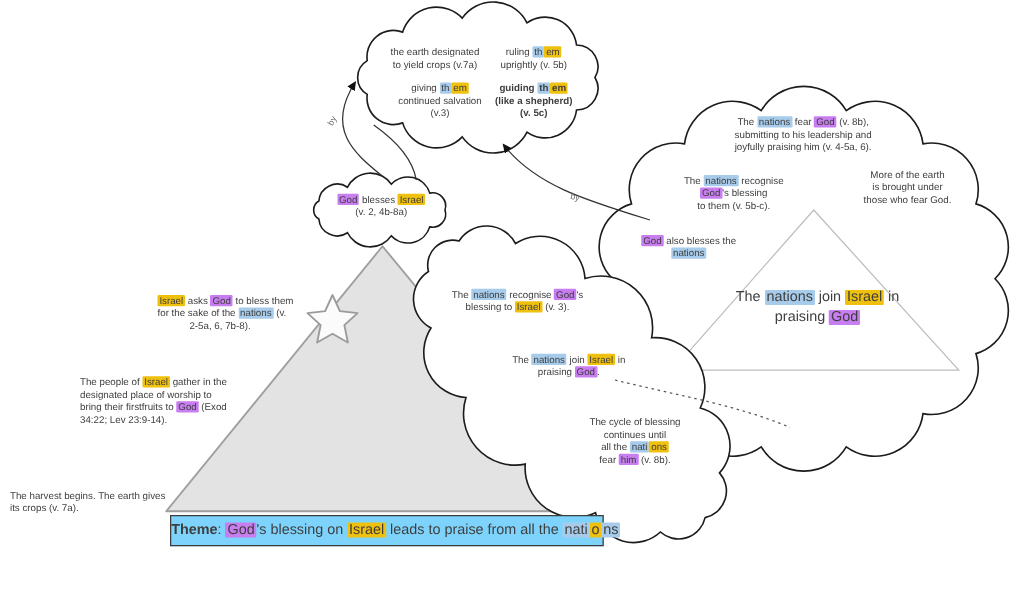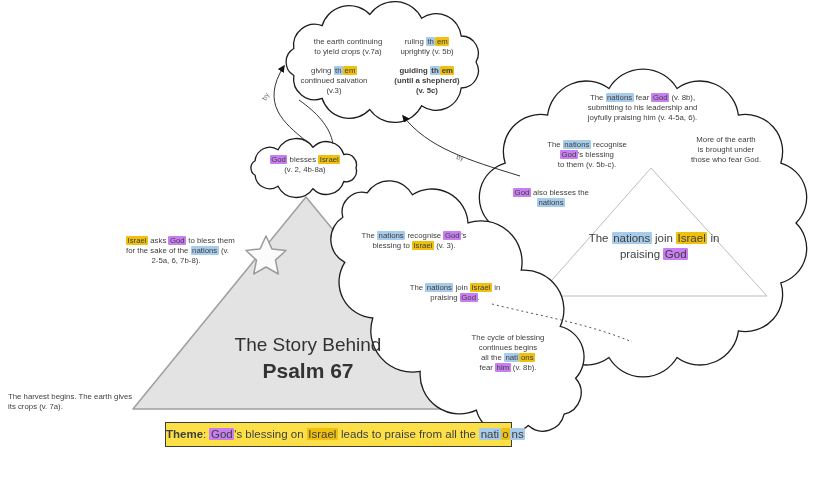--- a/index.html
+++ b/index.html
@@ -9,23 +9,23 @@
   .txt{position:absolute;font-size:7.8px;line-height:9.9px;text-align:center;white-space:nowrap;color:#3e3e3e;}
   .txt.left{text-align:left;}
   .hl{padding:0 1.5px;border-radius:1px;}
   .hl-purple{background:var(--hl-purple,#c87ef0);}
   .hl-yellow{background:var(--hl-yellow,#efc00e);}
   .hl-blue{background:var(--hl-blue,#a7cceb);text-align:center;}
   .seg-b{font-weight:bold;}
   #main-title{position:absolute;left:208px;top:332px;width:200px;text-align:center;color:#333;}
   #main-title .t1{font-size:19px;line-height:25px;}
   #main-title .t2{font-size:21px;line-height:28px;font-weight:bold;}
-  #theme-box{position:absolute;left:136px;top:422px;width:345px;height:23px;
-             border:1.5px solid #3d3d3d;background:#fde047;font-size:11.5px;line-height:23px;
-             text-align:center;white-space:nowrap;margin-left:29px;}
+  #theme-box{position:absolute;left:136px;top:412px;width:345px;height:23px;
+             border:1.5px solid #3d3d3d;background:#7dd3fc;font-size:11.5px;line-height:23px;
+             text-align:center;white-space:nowrap;}
   #rtri-label{position:absolute;left:572px;top:231px;width:164px;text-align:center;
               font-size:11.5px;line-height:15.5px;white-space:nowrap;}
   .by{font-size:7px;fill:#6b6b6b;font-family:"Liberation Sans",sans-serif;}
 </style>
 </head>
 <body>
 
 <div id="stage">
 
   <svg id="bg" width="825" height="485" viewBox="0 0 825 485">
@@ -54,38 +54,35 @@
     <path d="M299,100 C316,112 330,126 333,144" fill="none" stroke="#333" stroke-width="1"></path>
 
     <path d="M306,141 C284,123 260,104 284,66" fill="none" stroke="#333" stroke-width="1" marker-end="url(#ah)"></path>
 
     <path d="M520,176 C468,160 428,148 403,116" fill="none" stroke="#333" stroke-width="1" marker-end="url(#ah)"></path>
 
     <text class="by" transform="translate(266,101) rotate(-62)">by</text>
     <text class="by" transform="translate(456,159) rotate(12)">by</text>
   </svg>
 
-  <div class="txt" style="left:293px;top:37px;width:110px;"><span>the earth continuing</span><br><span>to yield crops (v.7a)</span></div>
+  <div class="txt" style="left:293px;top:37px;width:110px;"><span>the earth designated</span><br><span>to yield crops (v.7a)</span></div>
   <div class="txt" style="left:377px;top:37px;width:100px;"><span>ruling </span><span class="hl hl-blue">th</span><span class="hl hl-yellow">em</span><br><span>uprightly (v. 5b)</span></div>
-  <div class="txt" style="left:280px;top:66px;width:108px;"><span>giving </span><span class="hl hl-blue">th</span><span class="hl hl-yellow">em</span><br><span>continued salvation</span><br><span>(v.3)</span></div>
-  <div class="txt" style="left:377px;top:66px;width:100px;font-weight:bold;"><span>guiding </span><span class="hl hl-blue">th</span><span class="hl hl-yellow">em</span><br><span>(until a shepherd)</span><br><span>(v. 5c)</span></div>
+  <div class="txt" style="left:298px;top:66px;width:108px;"><span>giving </span><span class="hl hl-blue">th</span><span class="hl hl-yellow">em</span><br><span>continued salvation</span><br><span>(v.3)</span></div>
+  <div class="txt" style="left:377px;top:66px;width:100px;font-weight:bold;"><span>guiding </span><span class="hl hl-blue">th</span><span class="hl hl-yellow">em</span><br><span>(like a shepherd)</span><br><span>(v. 5c)</span></div>
 
   <div class="txt" style="left:254px;top:155px;width:102px;"><span class="hl hl-purple">God</span><span> blesses </span><span class="hl hl-yellow">Israel</span><br><span>(v. 2, 4b-8a)</span></div>
 
   <div class="txt" style="left:126px;top:236px;width:100px;"><span class="hl hl-yellow">Israel</span><span> asks </span><span class="hl hl-purple">God</span><span> to bless them</span><br><span>for the sake of the </span><span class="hl hl-blue">nations</span><span> (v.</span><br><span>2-5a, 6, 7b-8).</span></div>
+  <div class="txt left" style="left:64px;top:301px;width:122px;"><span>The people of </span><span class="hl hl-yellow">Israel</span><span> gather in the</span><br><span>designated place of worship to</span><br><span>bring their firstfruits to </span><span class="hl hl-purple">God</span><span> (Exod</span><br><span>34:22; Lev 23:9-14).</span></div>
   <div class="txt left" style="left:8px;top:392px;width:132px;"><span>The harvest begins. The earth gives</span><br><span>its crops (v. 7a).</span></div>
 
-  <div id="main-title">
-    <div class="t1">The Story Behind</div>
-    <div class="t2">Psalm 67</div>
-  </div>
 
   <div class="txt" style="left:354px;top:231px;width:120px;"><span>The </span><span class="hl hl-blue">nations</span><span> recognise </span><span class="hl hl-purple">God</span><span>'s</span><br><span>blessing to </span><span class="hl hl-yellow">Israel</span><span> (v. 3).</span></div>
   <div class="txt" style="left:397px;top:283px;width:116px;"><span>The </span><span class="hl hl-blue">nations</span><span> join </span><span class="hl hl-yellow">Israel</span><span> in</span><br><span>praising </span><span class="hl hl-purple">God</span><span>.</span></div>
-  <div class="txt" style="left:448px;top:333px;width:120px;"><span>The cycle of blessing</span><br><span>continues begins</span><br><span>all the </span><span class="hl hl-blue">nati</span><span class="hl hl-yellow">ons</span><br><span>fear </span><span class="hl hl-purple">him</span><span> (v. 8b).</span></div>
+  <div class="txt" style="left:448px;top:333px;width:120px;"><span>The cycle of blessing</span><br><span>continues until</span><br><span>all the </span><span class="hl hl-blue">nati</span><span class="hl hl-yellow">ons</span><br><span>fear </span><span class="hl hl-purple">him</span><span> (v. 8b).</span></div>
 
   <div class="txt" style="left:580px;top:93px;width:125px;"><span>The </span><span class="hl hl-blue">nations</span><span> fear </span><span class="hl hl-purple">God</span><span> (v. 8b),</span><br><span>submitting to his leadership and</span><br><span>joyfully praising him (v. 4-5a, 6).</span></div>
   <div class="txt" style="left:527px;top:140px;width:120px;"><span>The </span><span class="hl hl-blue">nations</span><span> recognise</span><br><span class="hl hl-purple">God</span><span>'s blessing</span><br><span>to them (v. 5b-c).</span></div>
   <div class="txt" style="left:664px;top:135px;width:124px;"><span>More of the earth</span><br><span>is brought under</span><br><span>those who fear God.</span></div>
   <div class="txt" style="left:491px;top:188px;width:120px;"><span class="hl hl-purple">God</span><span> also blesses the</span><br><span class="hl hl-blue">nations</span></div>
   <div id="rtri-label"><span>The </span><span class="hl hl-blue">nations</span><span> join </span><span class="hl hl-yellow">Israel</span><span> in</span><br><span>praising </span><span class="hl hl-purple">God</span></div>
 
   <div id="theme-box"><span class="seg-b">Theme</span><span>: </span><span class="hl hl-purple">God</span><span>'s blessing on </span><span class="hl hl-yellow">Israel</span><span> leads to praise from all the </span><span class="hl hl-blue">nati</span><span class="hl hl-yellow">o</span><span class="hl hl-blue">ns</span></div>
 
 </div>

